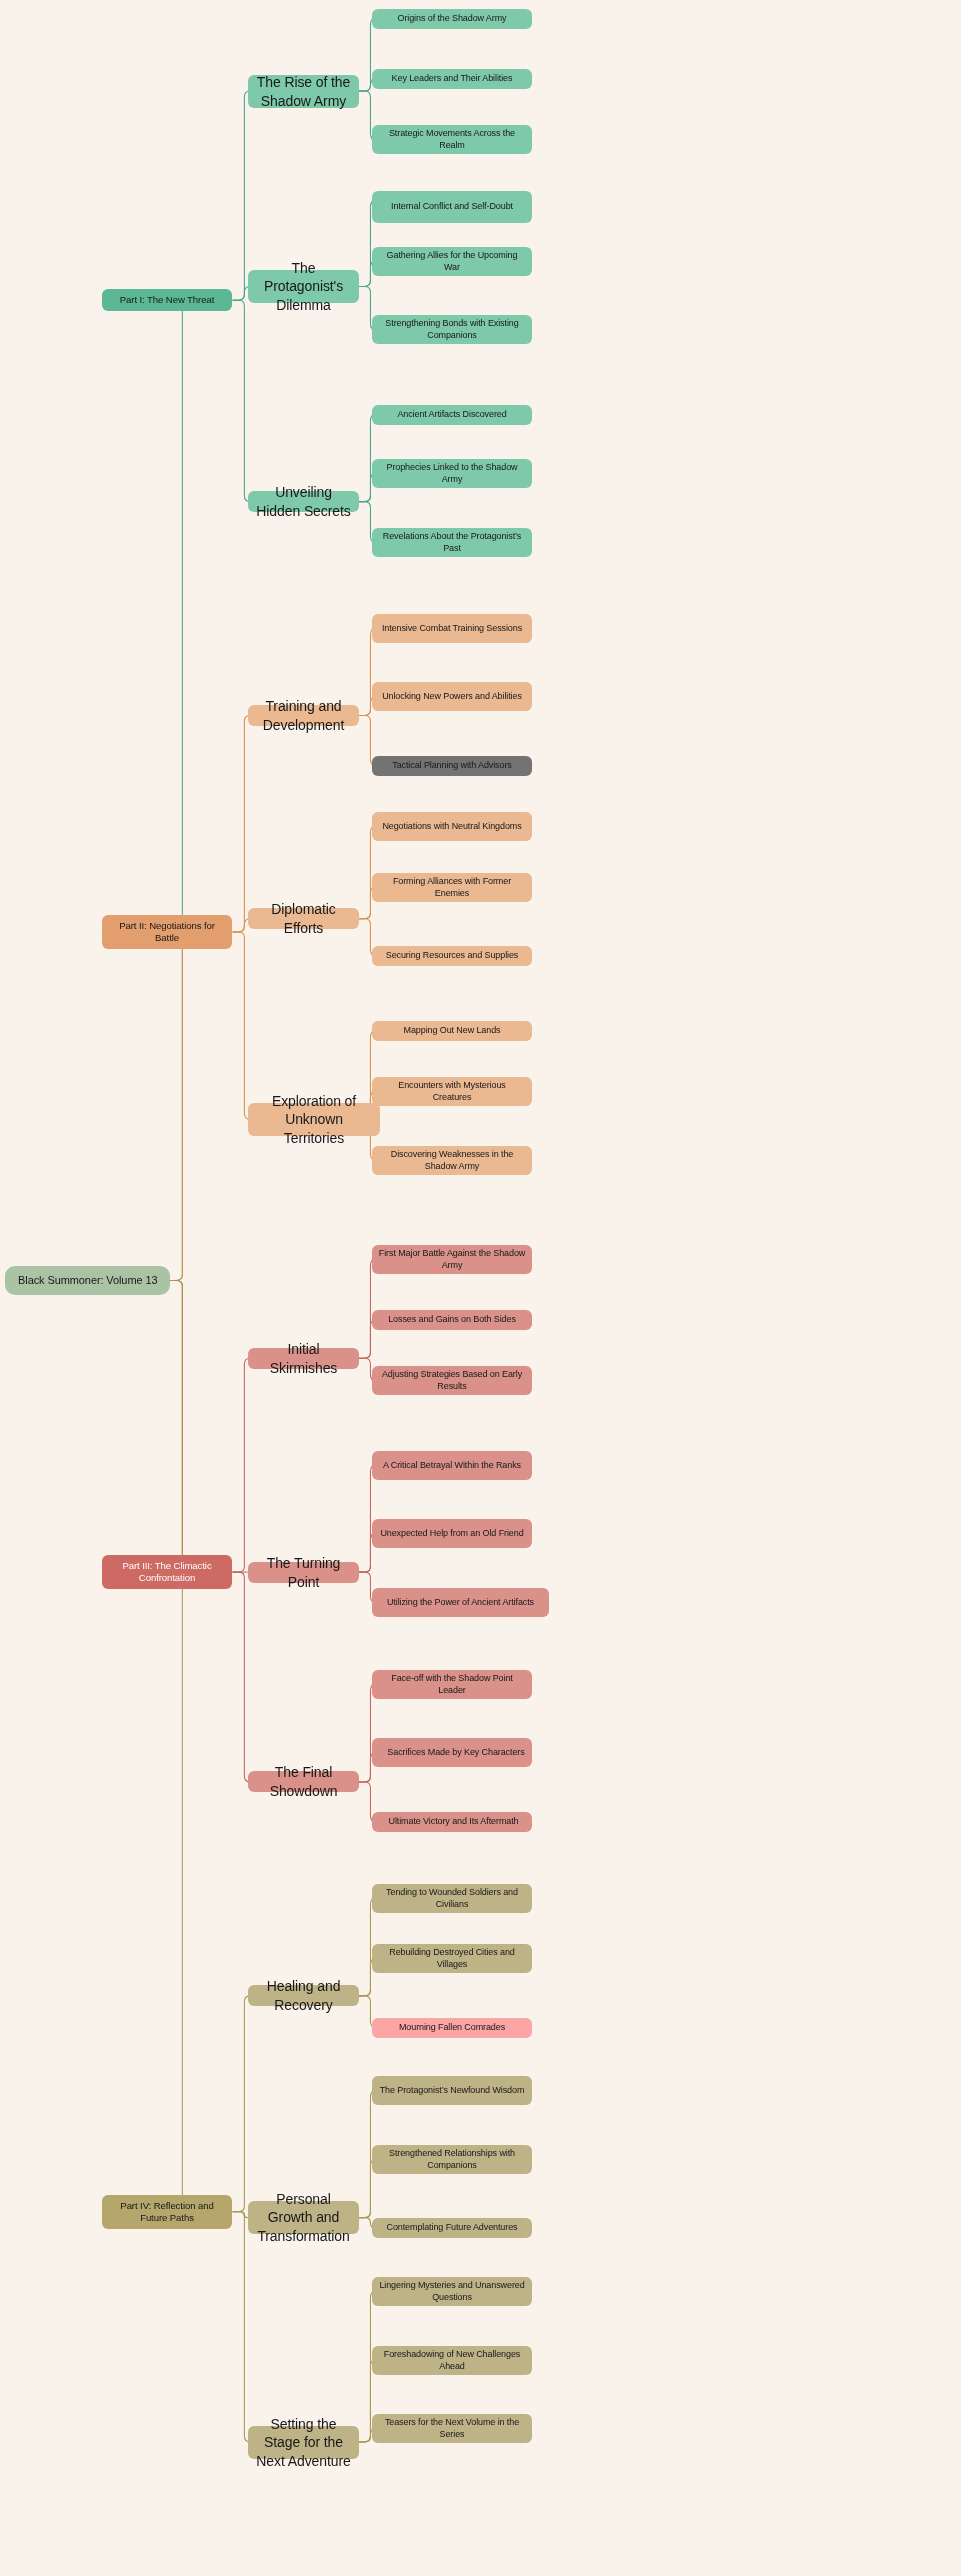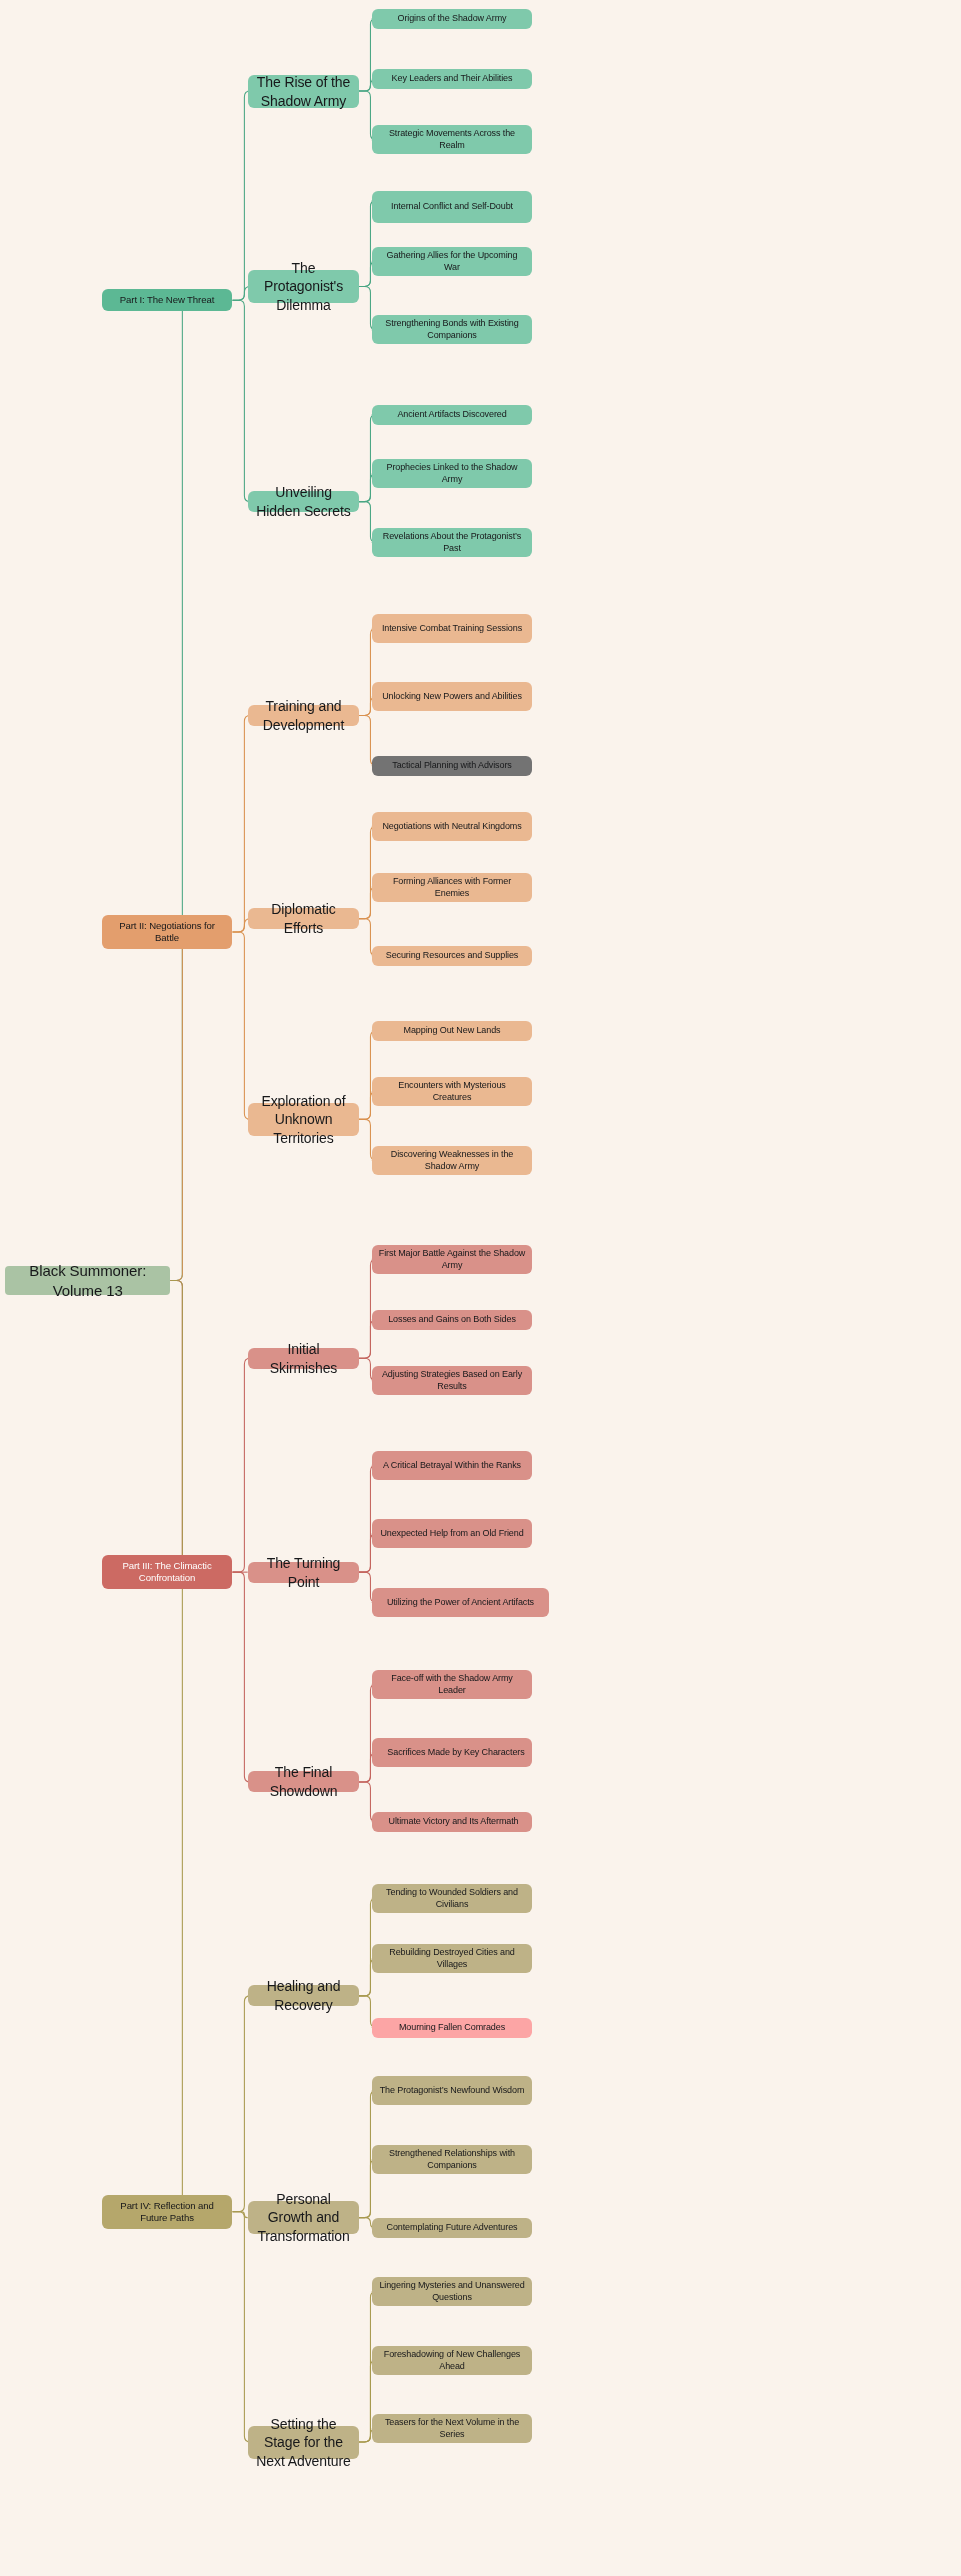--- a/index.html
+++ b/index.html
@@ -18,21 +18,21 @@
     box-sizing:border-box;
     display:flex;align-items:center;justify-content:center;
     text-align:center;
     border-radius:6px;
     padding:3.3px 6px;
     line-height:1.30;
     color:#17181a;
     letter-spacing:-0.1px;
     -webkit-font-smoothing:antialiased;
   }
-  .node.root{font-size:15px;border-radius:4px;}
+  .node.root{font-size:11px;border-radius:10px;}
   .node.lvl1{font-size:9.6px;}
   .node.lvl2{font-size:14px;}
   .node.lvl3{font-size:9px;}
   .node.white-text{color:#ffffff;}
 </style>
 </head>
 <body>
 
 <div id="map">
   <svg id="edges" viewBox="0 0 1457 3903" xmlns="http://www.w3.org/2000/svg">
@@ -105,35 +105,35 @@
     <div class="node lvl3" style="left: 372px; top: 528px; width: 160px; height: 29px; background: rgb(127, 201, 171);">Revelations About the Protagonist’s Past</div>
     <div class="node lvl1" style="left: 102px; top: 915px; width: 130px; height: 34px; background: rgb(227, 158, 109);">Part II: Negotiations for Battle</div>
     <div class="node lvl2" style="left: 248px; top: 705px; width: 111px; height: 21px; background: rgb(234, 184, 145);">Training and Development</div>
     <div class="node lvl3" style="left: 372px; top: 614px; width: 160px; height: 29px; background: rgb(234, 184, 145);">Intensive Combat Training Sessions</div>
     <div class="node lvl3" style="left: 372px; top: 682px; width: 160px; height: 29px; background: rgb(234, 184, 145);">Unlocking New Powers and Abilities</div>
     <div class="node lvl3" style="left: 372px; top: 756px; width: 160px; height: 20px; background: #737373;">Tactical Planning with Advisors</div>
     <div class="node lvl2" style="left: 248px; top: 908px; width: 111px; height: 21px; background: rgb(234, 184, 145);">Diplomatic Efforts</div>
     <div class="node lvl3" style="left: 372px; top: 812px; width: 160px; height: 29px; background: rgb(234, 184, 145);">Negotiations with Neutral Kingdoms</div>
     <div class="node lvl3" style="left: 372px; top: 873px; width: 160px; height: 29px; background: rgb(234, 184, 145);">Forming Alliances with Former Enemies</div>
     <div class="node lvl3" style="left: 372px; top: 946px; width: 160px; height: 20px; background: rgb(234, 184, 145);">Securing Resources and Supplies</div>
-    <div class="node lvl2" style="left: 248px; top: 1103px; width: 111px; height: 33px; background: rgb(234, 184, 145);">Exploration of Unknown Territories</div>
+    <div class="node lvl2" style="left: 248px; top: 1103px; width: 132px; height: 33px; background: rgb(234, 184, 145);">Exploration of Unknown Territories</div>
     <div class="node lvl3" style="left: 372px; top: 1021px; width: 160px; height: 20px; background: rgb(234, 184, 145);">Mapping Out New Lands</div>
     <div class="node lvl3" style="left: 372px; top: 1077px; width: 160px; height: 29px; background: rgb(234, 184, 145);">Encounters with Mysterious Creatures</div>
     <div class="node lvl3" style="left: 372px; top: 1146px; width: 160px; height: 29px; background: rgb(234, 184, 145);">Discovering Weaknesses in the Shadow Army</div>
     <div class="node lvl1 white-text" style="left: 102px; top: 1555px; width: 130px; height: 34px; background: rgb(204, 106, 99);">Part III: The Climactic Confrontation</div>
     <div class="node lvl2" style="left: 248px; top: 1348px; width: 111px; height: 21px; background: rgb(217, 145, 137);">Initial Skirmishes</div>
     <div class="node lvl3" style="left: 372px; top: 1245px; width: 160px; height: 29px; background: rgb(217, 145, 137);">First Major Battle Against the Shadow Army</div>
     <div class="node lvl3" style="left: 372px; top: 1310px; width: 160px; height: 20px; background: rgb(217, 145, 137);">Losses and Gains on Both Sides</div>
     <div class="node lvl3" style="left: 372px; top: 1366px; width: 160px; height: 29px; background: rgb(217, 145, 137);">Adjusting Strategies Based on Early Results</div>
     <div class="node lvl2" style="left: 248px; top: 1562px; width: 111px; height: 21px; background: rgb(217, 145, 137);">The Turning Point</div>
     <div class="node lvl3" style="left: 372px; top: 1451px; width: 160px; height: 29px; background: rgb(217, 145, 137);">A Critical Betrayal Within the Ranks</div>
     <div class="node lvl3" style="left: 372px; top: 1519px; width: 160px; height: 29px; background: rgb(217, 145, 137);">Unexpected Help from an Old Friend</div>
     <div class="node lvl3" style="left: 372px; top: 1588px; width: 177px; height: 29px; background: rgb(217, 145, 137);">Utilizing the Power of Ancient Artifacts</div>
     <div class="node lvl2" style="left: 248px; top: 1771px; width: 111px; height: 21px; background: rgb(217, 145, 137);">The Final Showdown</div>
-    <div class="node lvl3" style="left: 372px; top: 1670px; width: 160px; height: 29px; background: rgb(217, 145, 137);">Face-off with the Shadow Army Leader</div>
+    <div class="node lvl3" style="left: 372px; top: 1670px; width: 160px; height: 29px; background: rgb(217, 145, 137);">Face-off with the Shadow Point Leader</div>
     <div class="node lvl3" style="left: 372px; top: 1738px; width: 160px; height: 29px; background: rgb(217, 145, 137); padding-left: 14px;">Sacrifices Made by Key Characters</div>
     <div class="node lvl3" style="left: 372px; top: 1812px; width: 160px; height: 20px; background: rgb(217, 145, 137); padding-left: 9px;">Ultimate Victory and Its Aftermath</div>
     <div class="node lvl1" style="left: 102px; top: 2195px; width: 130px; height: 34px; background: rgb(181, 167, 107);">Part IV: Reflection and Future Paths</div>
     <div class="node lvl2" style="left: 248px; top: 1985px; width: 111px; height: 21px; background: rgb(190, 178, 135);">Healing and Recovery</div>
     <div class="node lvl3" style="left: 372px; top: 1884px; width: 160px; height: 29px; background: rgb(190, 178, 135);">Tending to Wounded Soldiers and Civilians</div>
     <div class="node lvl3" style="left: 372px; top: 1944px; width: 160px; height: 29px; background: rgb(190, 178, 135);">Rebuilding Destroyed Cities and Villages</div>
     <div class="node lvl3" style="left: 372px; top: 2018px; width: 160px; height: 20px; background: #fca5a5;">Mourning Fallen Comrades</div>
     <div class="node lvl2" style="left: 248px; top: 2201px; width: 111px; height: 33px; background: rgb(190, 178, 135);">Personal Growth and Transformation</div>
     <div class="node lvl3" style="left: 372px; top: 2076px; width: 160px; height: 29px; background: rgb(190, 178, 135);">The Protagonist’s Newfound Wisdom</div>
     <div class="node lvl3" style="left: 372px; top: 2145px; width: 160px; height: 29px; background: rgb(190, 178, 135);">Strengthened Relationships with Companions</div>

